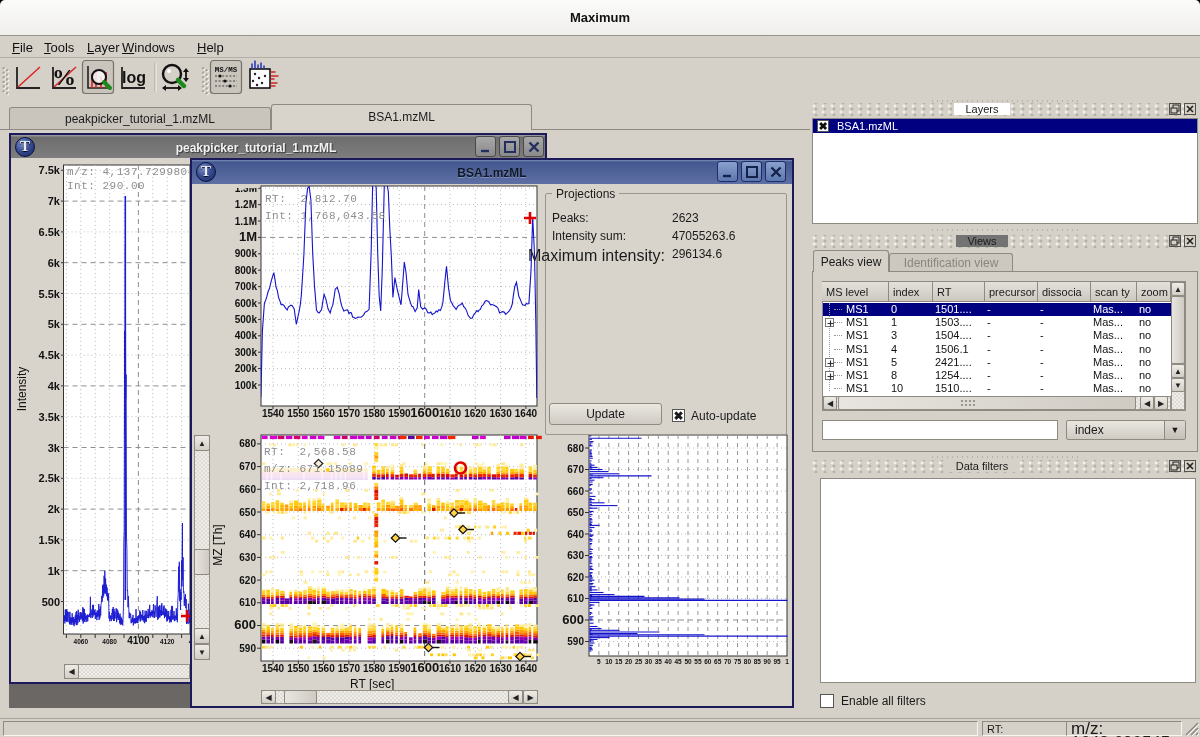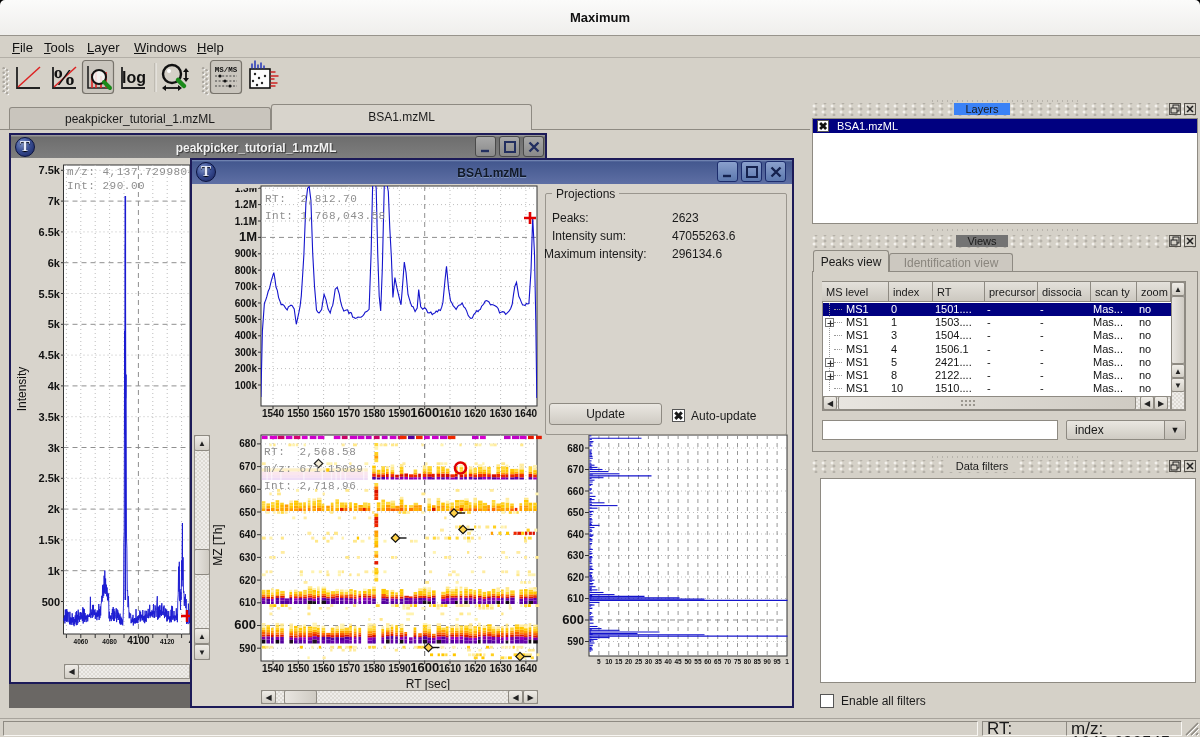--- a/index.html
+++ b/index.html
@@ -28,21 +28,21 @@
   display:flex;align-items:center;justify-content:center;font-size:8px;color:#222}
 .sbslider{position:absolute;background:linear-gradient(90deg,#e8e5e0,#cfcbc3);border:1px solid #8e8a82;border-radius:2px}
 .gb{position:absolute;border:1px solid #9a968e;border-radius:2px}
 </style></head><body>
 <div id="titlebar" class="abs"></div>
 <div id="titletext" class="abs">Maximum</div>
 <div id="menubar" class="abs"></div>
 <div class="menuitem" style="left:12px;top:40px"><span>F</span>ile</div>
 <div class="menuitem" style="left:44px;top:40px"><span>T</span>ools</div>
 <div class="menuitem" style="left:87px;top:40px"><span>L</span>ayer</div>
-<div class="menuitem" style="left:134px;top:40px"><span>W</span>indows</div>
+<div class="menuitem" style="left:122px;top:40px"><span>W</span>indows</div>
 <div class="menuitem" style="left:197px;top:40px"><span>H</span>elp</div>
 <div id="toolbar" class="abs"></div>
 <svg class="abs" style="left:0;top:59px" width="820" height="37">
     <circle cx="4.5" cy="10.0" r="1.3" fill="#fff"></circle>
     <circle cx="7.9" cy="12.0" r="1.3" fill="#fff"></circle>
     <circle cx="3.7" cy="9.2" r="1.3" fill="#aaa69e"></circle>
     <circle cx="7.1" cy="11.2" r="1.3" fill="#aaa69e"></circle>
     <circle cx="4.5" cy="14.6" r="1.3" fill="#fff"></circle>
     <circle cx="7.9" cy="16.6" r="1.3" fill="#fff"></circle>
     <circle cx="3.7" cy="13.799999999999999" r="1.3" fill="#aaa69e"></circle>
@@ -2144,39 +2144,39 @@
     <div class="abs" style="left:264px;top:446px;font-family:Liberation Mono,monospace;font-size:11px;letter-spacing:0.5px;color:#8e8e8e;white-space:pre">RT:  2,568.58</div>
     <div class="abs" style="left:264px;top:463px;font-family:Liberation Mono,monospace;font-size:11px;letter-spacing:0.5px;color:#8e8e8e;white-space:pre">m/z: 671.15089</div>
     <div class="abs" style="left:264px;top:480px;font-family:Liberation Mono,monospace;font-size:11px;letter-spacing:0.5px;color:#8e8e8e;white-space:pre">Int: 2,718.96</div>
   </div>
 <div class="gb" style="left:545px;top:193px;width:242px;height:242px;z-index:2"></div>
 <div class="abs" style="left:552px;top:187px;background:#d8d4cc;padding:0 4px;font-size:12px;z-index:3">Projections</div>
 <div class="abs" style="left:552px;top:211px;font-size:12px;z-index:3">Peaks:</div>
 <div class="abs" style="left:672px;top:211px;font-size:12px;z-index:3">2623</div>
 <div class="abs" style="left:552px;top:229px;font-size:12px;z-index:3">Intensity sum:</div>
 <div class="abs" style="left:672px;top:229px;font-size:12px;z-index:3">47055263.6</div>
-<div class="abs" style="left:544px;top:247px;font-size:12px;z-index:3">Maximum intensity:</div>
+<div class="abs" style="left:528px;top:247px;font-size:16px;z-index:3">Maximum intensity:</div>
 <div class="abs" style="left:672px;top:247px;font-size:12px;z-index:3">296134.6</div>
 <div class="abs" style="left:549px;top:403px;width:113px;height:22px;background:linear-gradient(#eae7e1,#cfcbc3);border:1px solid #8e8a82;border-radius:3px;text-align:center;line-height:21px;font-size:12px;z-index:3">Update</div>
 <div class="abs" style="left:672px;top:409px;width:13px;height:13px;background:#fff;border:1px solid #555;z-index:3;font-weight:bold;font-size:12px;line-height:12px;text-align:center">✖</div>
 <div class="abs" style="left:691px;top:409px;font-size:12px;z-index:3">Auto-update</div>
 <div class="abs" style="left:178px;top:538px;width:80px;text-align:center;font-size:12px;color:#111;transform:rotate(-90deg);z-index:2">MZ [Th]</div>
-<div class="abs" style="left:350px;top:677px;width:100px;text-align:right;font-size:12px;color:#111;z-index:2">RT [sec]</div>
+<div class="abs" style="left:350px;top:677px;width:100px;text-align:left;font-size:12px;color:#111;z-index:2">RT [sec]</div>
 <div class="sb" style="left:194px;top:435px;width:16px;height:225px;z-index:2"></div>
 <div class="sbbtn" style="left:194px;top:435px;width:16px;height:16px;z-index:2">▲</div>
 <div class="sbslider" style="left:194px;top:549px;width:16px;height:26px;z-index:2"></div>
 <div class="sbbtn" style="left:194px;top:628px;width:16px;height:16px;z-index:2">▲</div>
 <div class="sbbtn" style="left:194px;top:644px;width:16px;height:16px;z-index:2">▼</div>
 <div class="sb" style="left:261px;top:690px;width:277px;height:14px;z-index:2"></div>
 <div class="sbbtn" style="left:261px;top:690px;width:15px;height:14px;z-index:2">◀</div>
 <div class="sbslider" style="left:284px;top:690px;width:33px;height:14px;z-index:2"></div>
 <div class="sbbtn" style="left:508px;top:690px;width:15px;height:14px;z-index:2">◀</div>
 <div class="sbbtn" style="left:523px;top:690px;width:15px;height:14px;z-index:2">▶</div>
 <div class="dockhead" style="left:812px;top:103px;width:386px"></div>
-<div class="abs" style="left:812px;top:103px;width:340px;text-align:center;font-size:11px"><span style="background:#3b82f6;padding:0 11px">Layers</span></div>
+<div class="abs" style="left:812px;top:103px;width:340px;text-align:center;font-size:11px"><span style="background:#ffffff;padding:0 11px">Layers</span></div>
 <div class="headbtn" style="left:1169px;top:103px"><svg width="10" height="10">
       <rect x="3" y="1" width="6" height="6" fill="none" stroke="#222"></rect>
       <rect x="1" y="4" width="6" height="5" fill="#d5d1c8" stroke="#222"></rect>
     </svg></div>
 <div class="headbtn" style="left:1184px;top:103px"><svg width="10" height="10">
       <path d="M 2 2 L 8 8 M 8 2 L 2 8" stroke="#222" stroke-width="1.6"></path>
     </svg></div>
 <div class="whitebox" style="left:812px;top:118px;width:386px;height:106px"></div>
 <div class="abs navy" style="left:813px;top:119px;width:384px;height:14px;font-size:11px;line-height:14px">
     <span style="position:absolute;left:4px;top:1px;width:12px;height:12px;background:#fff;border:1px solid #555;color:#111;font-size:11px;line-height:11px;text-align:center;font-weight:bold">✖</span>
@@ -2258,21 +2258,21 @@
   </div>
 <div class="abs" style="left:825px;top:357.79999999999995px;width:9px;height:9px;border:1px solid #777;background:#fff;z-index:4">
     <svg width="9" height="9" style="display:block">
       <path d="M 1.5 4.5 H 7.5 M 4.5 1.5 V 7.5" stroke="#333" stroke-width="1.2"></path>
     </svg>
   </div>
 <div class="abs" style="left:834px;top:361.79999999999995px;width:8px;height:1px;border-top:1px dotted #999;z-index:4"></div>
 <div class="abs" style="left:823px;top:368.99999999999994px;width:348px;height:13px;color:#111;z-index:3;font-size:11px;line-height:13px">
     <span style="position:absolute;left:23px">MS1</span>
     <span style="position:absolute;left:68px">8</span>
-    <span style="position:absolute;left:112px">2122....</span>
+    <span style="position:absolute;left:112px">1254....</span>
     <span style="position:absolute;left:164px">-</span>
     <span style="position:absolute;left:217px">-</span>
     <span style="position:absolute;left:270px">Mas...</span>
     <span style="position:absolute;left:316px">no</span>
   </div>
 <div class="abs" style="left:825px;top:370.99999999999994px;width:9px;height:9px;border:1px solid #777;background:#fff;z-index:4">
     <svg width="9" height="9" style="display:block">
       <path d="M 1.5 4.5 H 7.5 M 4.5 1.5 V 7.5" stroke="#333" stroke-width="1.2"></path>
     </svg>
   </div>
@@ -2313,17 +2313,17 @@
     </svg></div>
 <div class="whitebox" style="left:820px;top:478px;width:376px;height:205px"></div>
 <div class="abs" style="left:820px;top:694px;width:14px;height:14px;background:#fff;border:1px solid #555"></div>
 <div class="abs" style="left:841px;top:694px;font-size:12px">Enable all filters</div>
 <div class="abs" style="left:930px;top:99px;width:150px;height:4px;background-image:radial-gradient(#b8b4ac 1px, transparent 1px);background-size:5px 4px"></div>
 <div class="abs" style="left:930px;top:228px;width:150px;height:4px;background-image:radial-gradient(#b8b4ac 1px, transparent 1px);background-size:5px 4px"></div>
 <div class="abs" style="left:930px;top:455px;width:150px;height:4px;background-image:radial-gradient(#b8b4ac 1px, transparent 1px);background-size:5px 4px"></div>
 <div class="abs" style="left:0;top:718px;width:1200px;height:1px;background:#a8a49c"></div>
 <div class="abs" style="left:0;top:719px;width:1200px;height:18px;background:#d5d1c8"></div>
 <div class="sunken abs" style="left:3px;top:721px;width:975px;height:15px"></div>
-<div class="sunken abs" style="left:982px;top:721px;width:96px;height:15px;font-size:17px;line-height:14px;padding-left:4px">RT:</div>
+<div class="sunken abs" style="left:982px;top:721px;width:96px;height:15px;font-size:11px;line-height:14px;padding-left:4px">RT:</div>
 <div class="sunken abs" style="left:1066px;top:721px;width:116px;height:15px;font-size:17px;line-height:14px;padding-left:4px">m/z: 1642.690545</div>
 <svg class="abs" style="left:1184px;top:721px" width="15" height="15">
     <path d="M 14 2 L 2 14 M 14 7 L 7 14 M 14 12 L 12 14" stroke="#8e8a82" stroke-width="1.5"></path>
     <path d="M 15 3 L 3 15 M 15 8 L 8 15 M 15 13 L 13 15" stroke="#fff" stroke-width="1"></path>
   </svg>
 </body></html>

